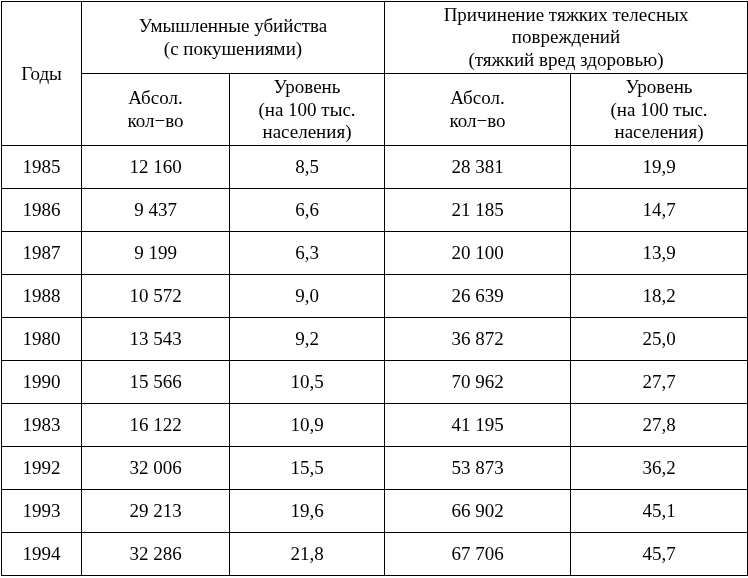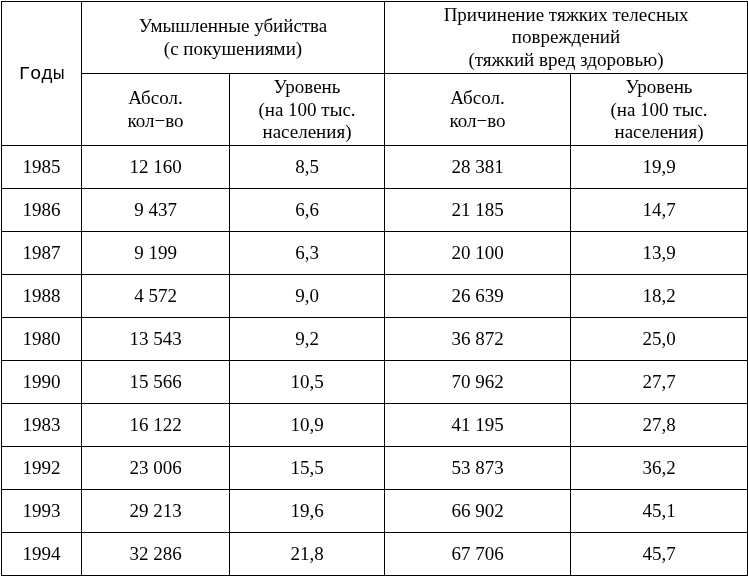--- a/index.html
+++ b/index.html
@@ -49,21 +49,20 @@
   }
   .hdr-sub {
     font-size: 19px;
     line-height: 1.22;
     padding: 6px 6px;
   }
   .years-cell {
     font-size: 19px;
     padding: 4px 8px;
     text-align: left;
-    font-family: Liberation Mono, monospace;
   }
   .year-label {
     text-align: left;
     padding-left: 10px;
     font-size: 19px;
   }
   td.data {
     height: 38px;
     font-size: 19px;
   }
@@ -134,21 +133,21 @@
       </tr>
       <tr class="row-h">
         <td class="data year-label">1987</td>
         <td class="data">9 199</td>
         <td class="data">6,3</td>
         <td class="data">20 100</td>
         <td class="data">13,9</td>
       </tr>
       <tr class="row-h">
         <td class="data year-label">1988</td>
-        <td class="data">4 572</td>
+        <td class="data">10 572</td>
         <td class="data">9,0</td>
         <td class="data">26 639</td>
         <td class="data">18,2</td>
       </tr>
       <tr class="row-h">
         <td class="data year-label">1980</td>
         <td class="data">13 543</td>
         <td class="data">9,2</td>
         <td class="data">36 872</td>
         <td class="data">25,0</td>
@@ -162,21 +161,21 @@
       </tr>
       <tr class="row-h">
         <td class="data year-label">1983</td>
         <td class="data">16 122</td>
         <td class="data">10,9</td>
         <td class="data">41 195</td>
         <td class="data">27,8</td>
       </tr>
       <tr class="row-h">
         <td class="data year-label">1992</td>
-        <td class="data">23 006</td>
+        <td class="data">32 006</td>
         <td class="data">15,5</td>
         <td class="data">53 873</td>
         <td class="data">36,2</td>
       </tr>
       <tr class="row-h">
         <td class="data year-label">1993</td>
         <td class="data">29 213</td>
         <td class="data">19,6</td>
         <td class="data">66 902</td>
         <td class="data">45,1</td>

